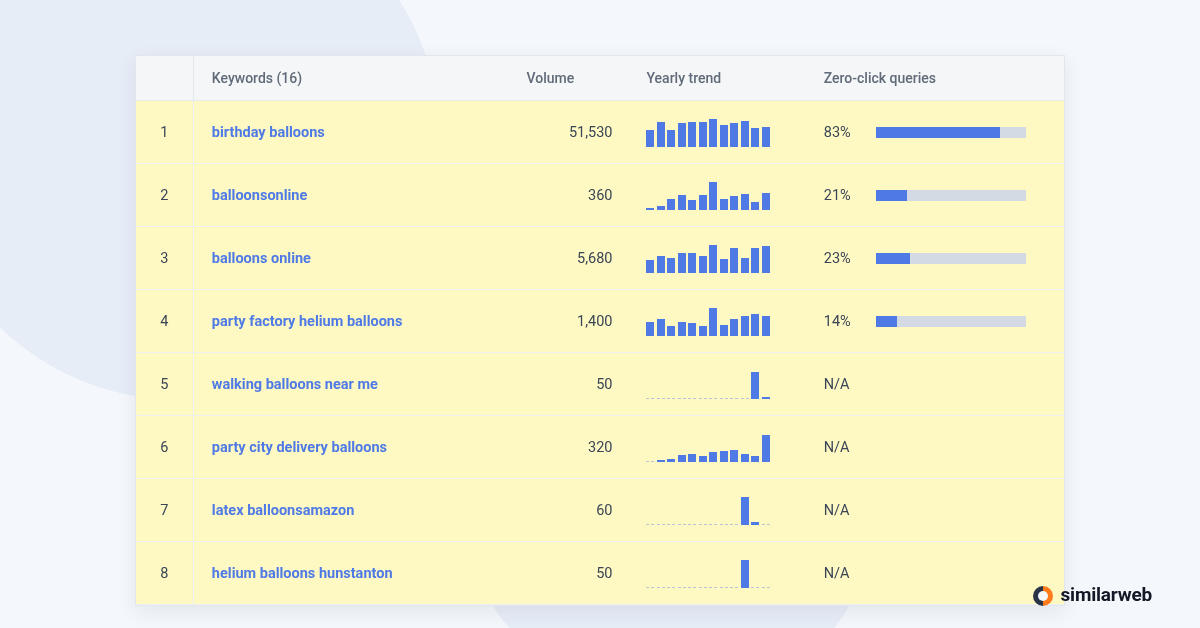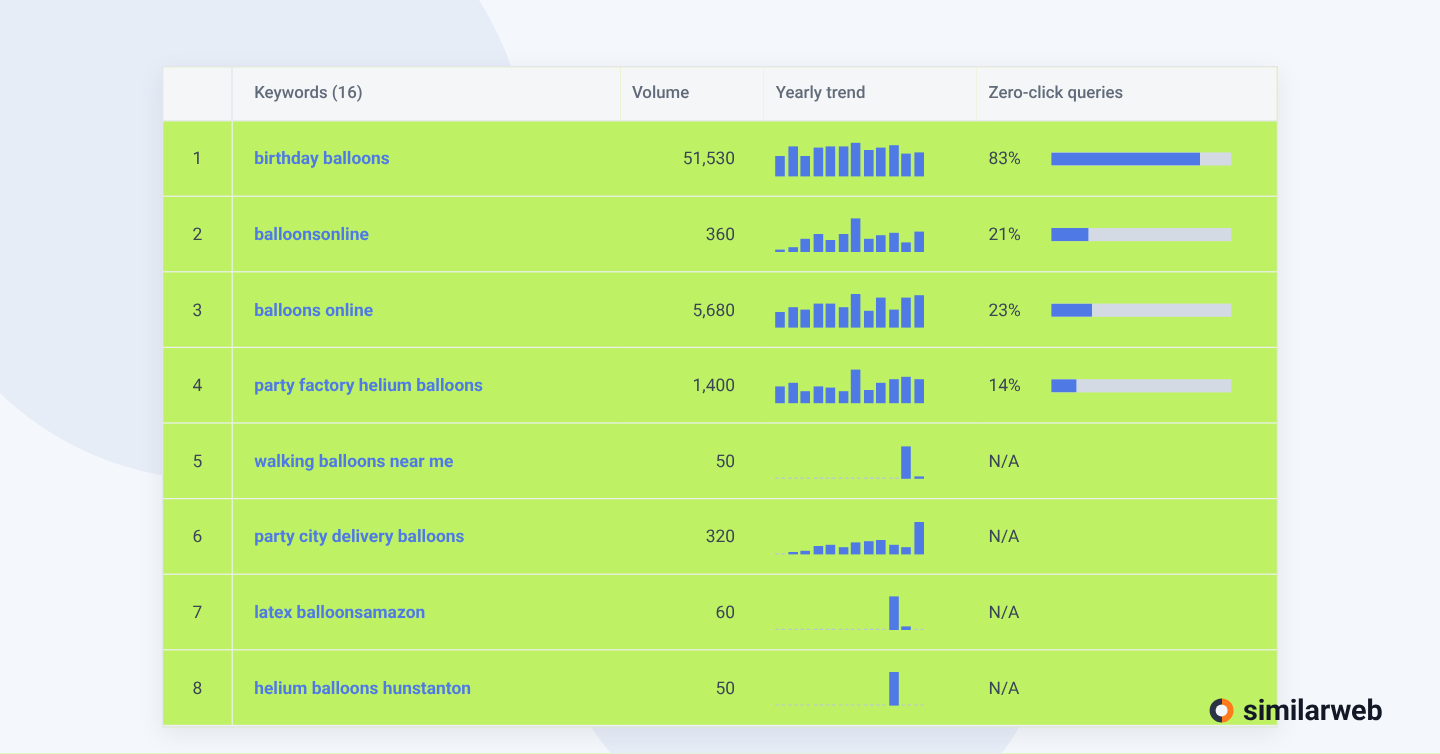--- a/index.html
+++ b/index.html
@@ -23,21 +23,21 @@
     width: 420px; height: 300px;
     background: #e7edf7;
     transform: skew(-18deg, 0deg) rotate(10deg);
     border-radius: 30% 50% 40% 60%;
     z-index: 0;
   }
   .panel {
     position: absolute;
     top: 55px; left: 135px;
     width: 930px;
-    background: #bef264;
+    background: #fef9c3;
     border: 1px solid #e3e6ea;
     box-shadow: 0 6px 20px rgba(25,40,70,0.08);
     z-index: 2;
   }
   .table { width: 100%; border-collapse: collapse; }
   .table thead th {
     background: #f5f6f8;
     color: #606a78;
     font-weight: 500;
     font-size: 14px;
@@ -94,26 +94,26 @@
   .zero-bar .fill {
     position: absolute; top:0; left:0; bottom:0;
     background: #4f7ae6;
   }
 
   .brand {
     position: absolute;
     right: 48px;
     bottom: 22px;
     display: flex;
-    align-items: center;
+    align-items: flex-end;
     gap: 8px;
     z-index: 3;
     color: #121826;
     font-weight: 700;
-    font-size: 24px;
+    font-size: 19px;
     letter-spacing: -0.2px;
   }
   .brand-icon {
     width: 20px; height: 20px;
     border-radius: 50%;
     background: conic-gradient(#ff7a1a 0 50%, #2a3446 50% 100%);
     position: relative;
   }
   .brand-icon:after {
     content:"";

